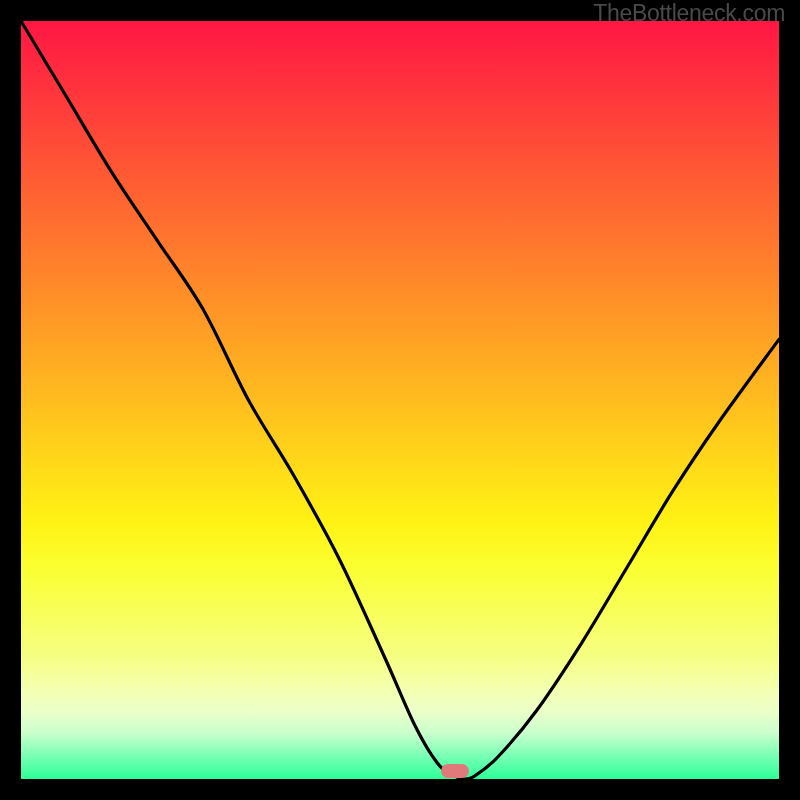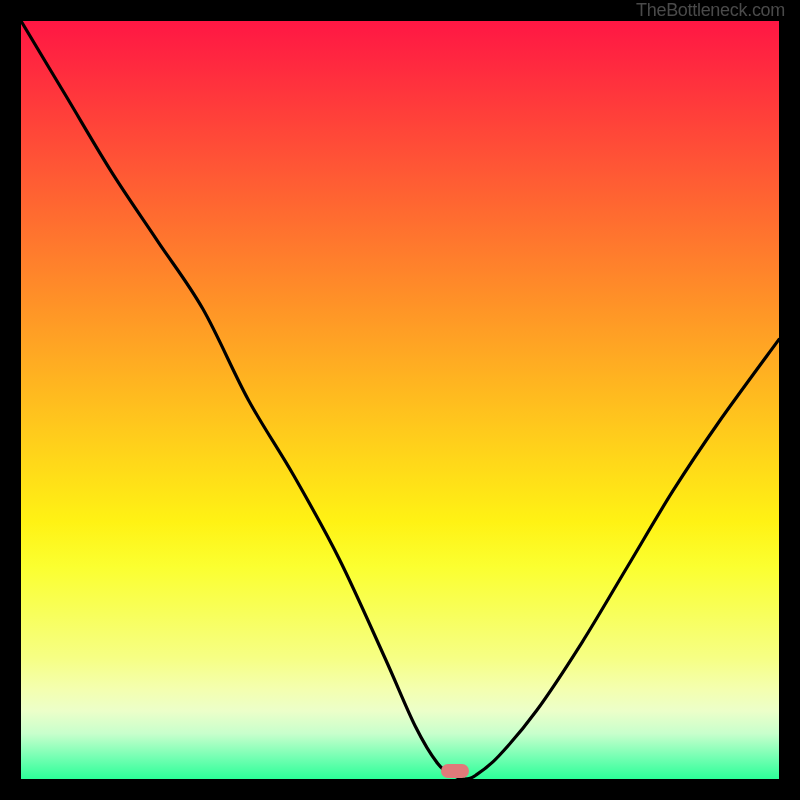--- a/index.html
+++ b/index.html
@@ -66,21 +66,21 @@
   .marker {
     position: absolute;
     background: #e07a7a;
     border-radius: 8px;
   }
   .attribution {
     position: absolute;
     right: 15px;
     top: 0px;
     color: #4a4a4a;
-    font-size: 18px;
+    font-size: 23px;
     font-weight: 400;
     letter-spacing: -0.3px;
   }
 </style>
 </head>
 <body>
 
 <div class="frame">
 
   <div class="attribution">TheBottleneck.com</div>

